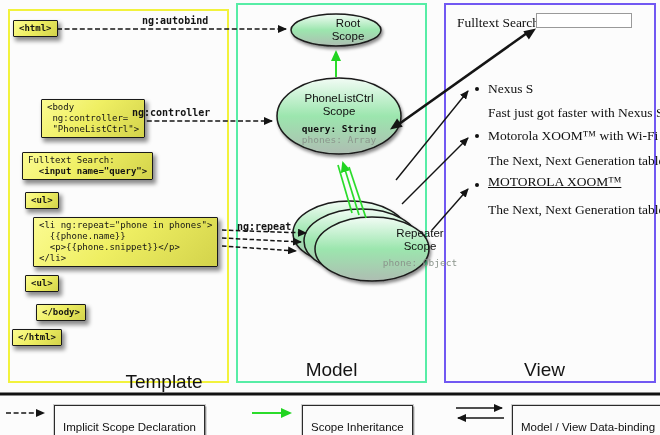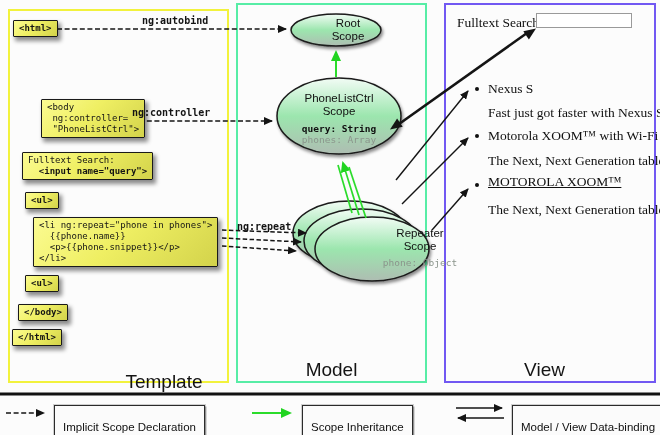--- a/index.html
+++ b/index.html
@@ -137,21 +137,21 @@
     <div class="code-line">&lt;li ng:repeat="phone in phones"&gt;</div>
     <div class="code-line">  {{phone.name}}</div>
     <div class="code-line">  &lt;p&gt;{{phone.snippet}}&lt;/p&gt;</div>
     <div class="code-line">&lt;/li&gt;</div>
   </div>
 
   <div class="code-box b" style="left:25px;top:275px;">
     <div class="code-line">&lt;ul&gt;</div>
   </div>
 
-  <div class="code-box b" style="left:18px;top:304px;text-align:center;">
+  <div class="code-box b" style="left:36px;top:304px;text-align:center;">
     <div class="code-line">&lt;/body&gt;</div>
   </div>
 
   <div class="code-box b" style="left:12px;top:329px;">
     <div class="code-line">&lt;/html&gt;</div>
   </div>
 
   <div class="arrow-label" style="left:142px;top:15px;">ng:autobind</div>
   <div class="arrow-label" style="left:132px;top:107px;">ng:controller</div>
   <div class="arrow-label" style="left:237px;top:221px;">ng:repeat</div>

